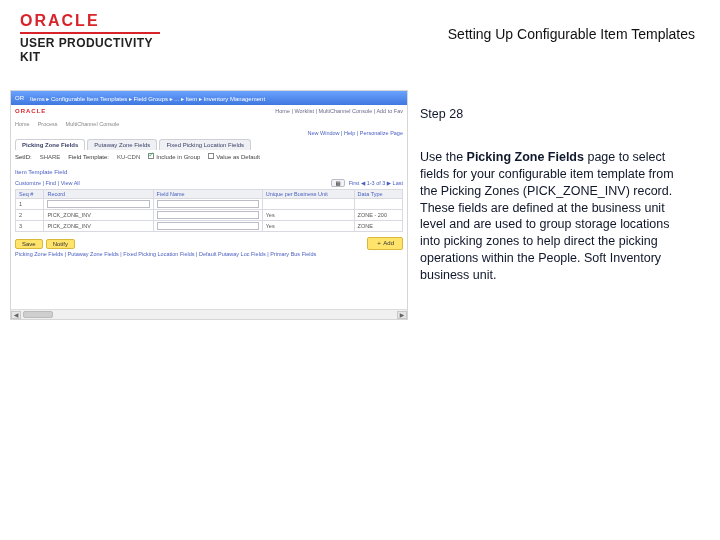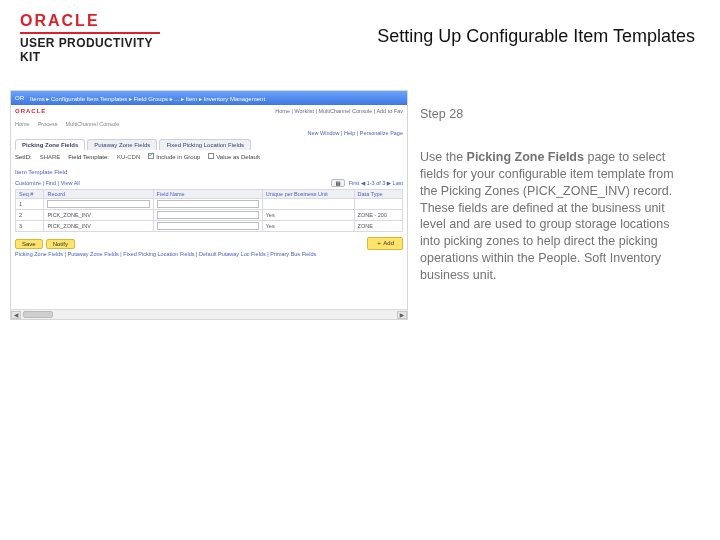--- a/index.html
+++ b/index.html
@@ -4,24 +4,24 @@
 <style>
   * { box-sizing: border-box; margin: 0; padding: 0; }
   html, body { width: 720px; height: 540px; font-family: Arial, Helvetica, sans-serif; background: #fff; color: #222; }
   .page { position: relative; width: 720px; height: 412px; }
 
   
   .logo-block { position: absolute; top: 12px; left: 20px; width: 140px; }
   .oracle-word { font-family: "Trebuchet MS", Arial, sans-serif; font-weight: 700; font-size: 16px; letter-spacing: 2px; color: #d8232a; }
   .oracle-rule { height: 2px; background: #d8232a; margin: 2px 0 2px 0; }
   .upk { font-size: 12px; letter-spacing: 0.4px; color: #222; font-weight: 700; }
-  .doc-title { position: absolute; top: 26px; right: 25px; font-size: 18px; color: #111; margin-left: 32px; }
+  .doc-title { position: absolute; top: 26px; right: 25px; font-size: 14px; color: #111; margin-left: 32px; }
 
   
-  .rightcol { position: absolute; top: 106px; left: 420px; width: 270px; font-size: 12.5px; line-height: 1.35; color: #737373; }
+  .rightcol { position: absolute; top: 106px; left: 420px; width: 270px; font-size: 12.5px; line-height: 1.35; color: #0f172a; }
   .step { margin-bottom: 26px; }
   .rightcol b { font-weight: 700; }
 
   
   .shot { position: absolute; top: 90px; left: 10px; width: 398px; height: 230px; border: 1px solid #d6d6d6; background: #fff; overflow: hidden; font-size: 6px; color: #555; }
   .shot .topbar { height: 14px; background: linear-gradient(#6aa2ff, #3f78df); display: flex; align-items: center; padding: 0 4px; color: #fff; font-size: 6px; gap: 6px; }
   .shot .topbar .crumbs { flex: 1; white-space: nowrap; overflow: hidden; text-overflow: ellipsis; }
   .shot .mini-oracle { position: absolute; top: 17px; left: 4px; font-size: 6px; font-weight: 700; color: #d8232a; letter-spacing: 1px; }
   .shot .subbar { position: absolute; top: 17px; right: 4px; font-size: 5.5px; color: #6a6a8a; }
   .shot .metarow { position: absolute; top: 30px; left: 4px; right: 4px; display: flex; gap: 8px; color: #888; font-size: 5.5px; }

